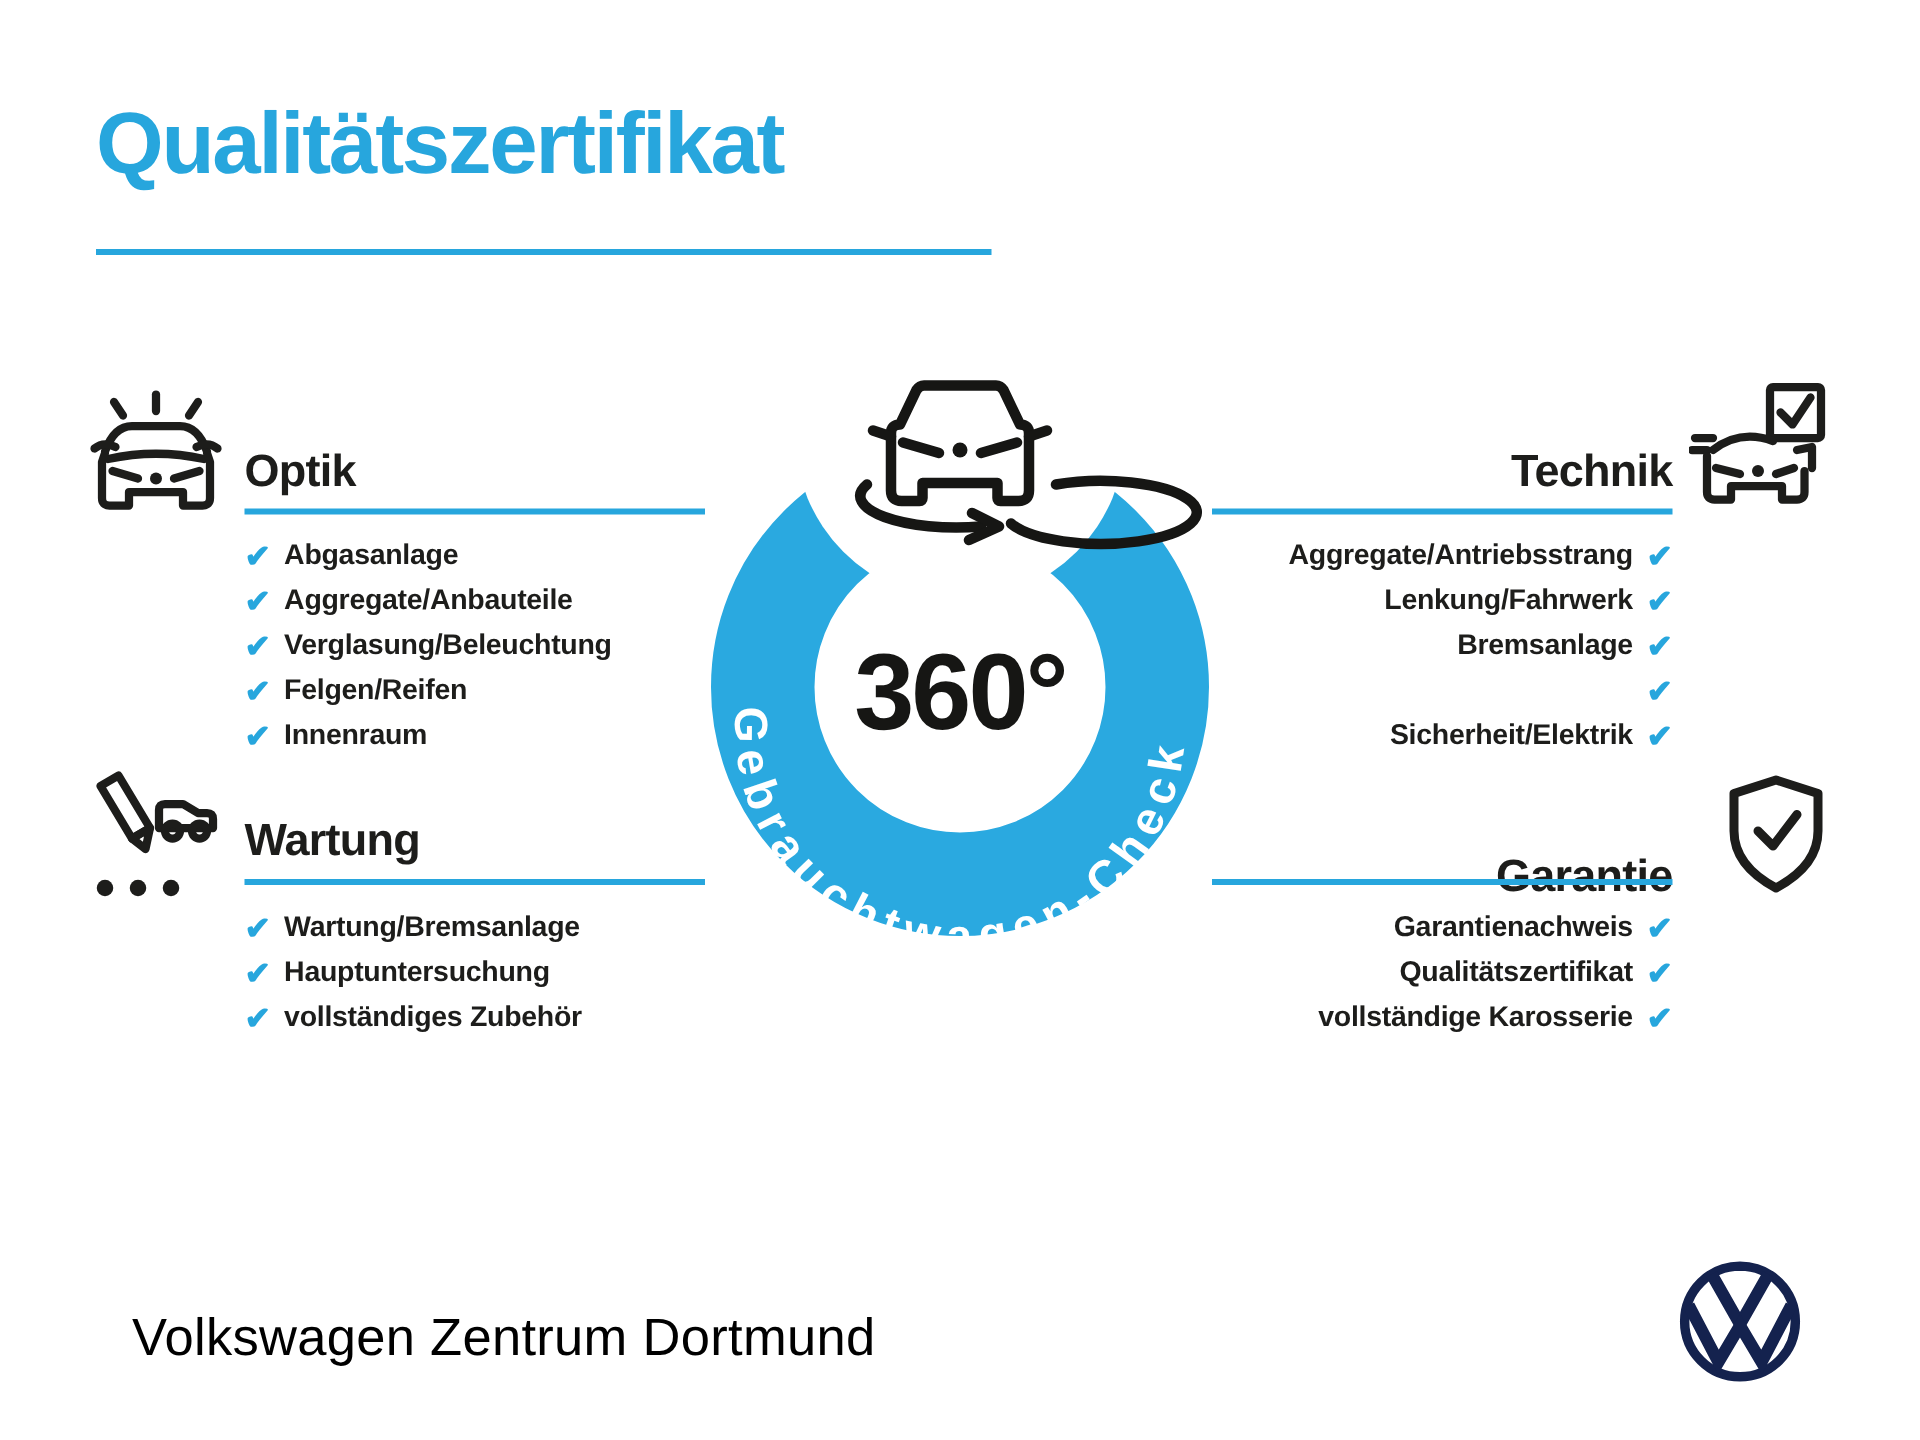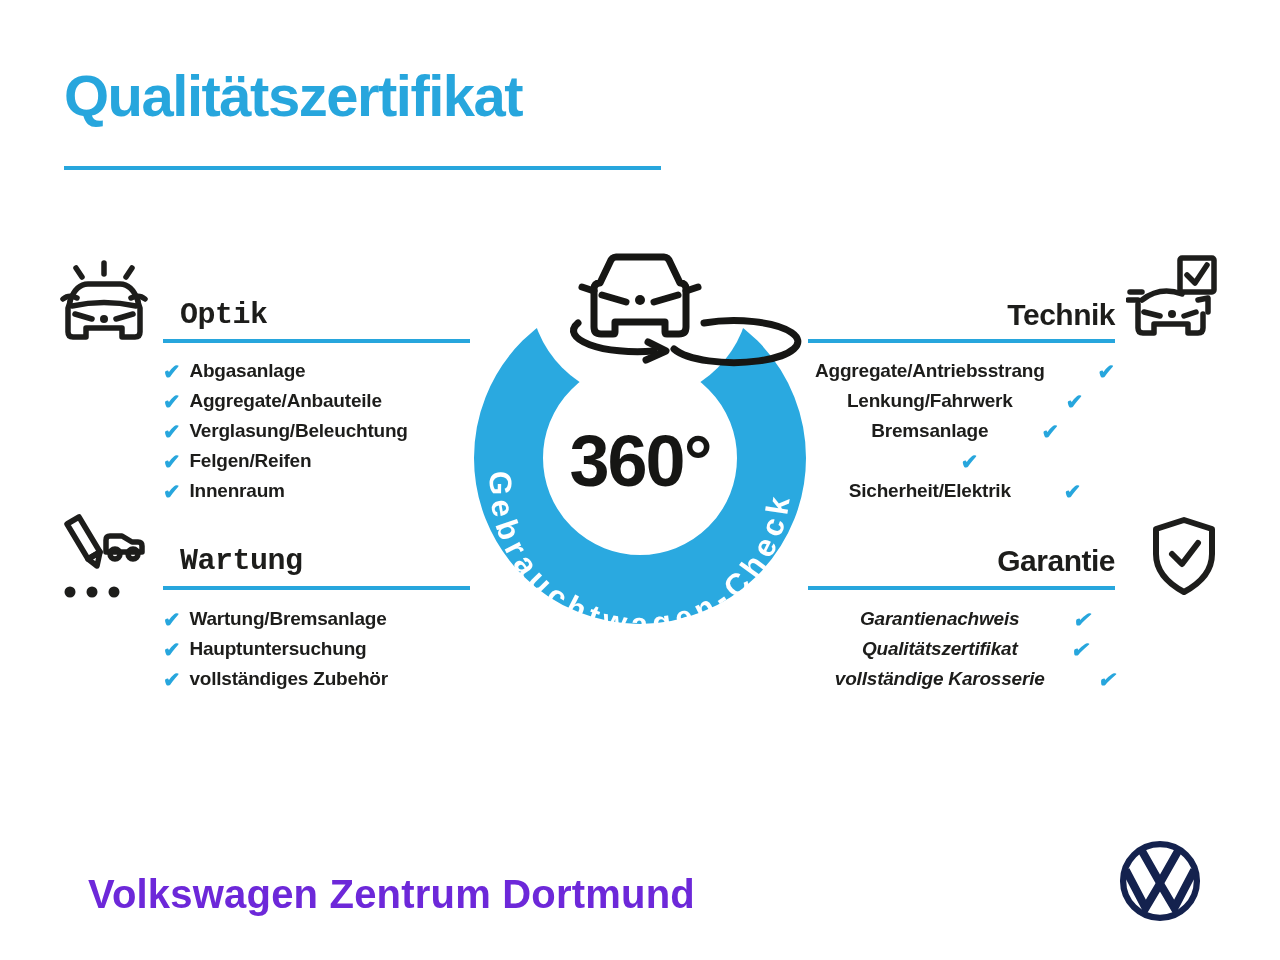--- a/index.html
+++ b/index.html
@@ -14,52 +14,52 @@
   
   .page-title{
     left:64px;top:62px;
     font-size:58px;font-weight:700;letter-spacing:-1.5px;
     color:#27a6dd;
   }
   .title-rule{left:64px;top:166px;width:597px;height:4px;background:#27a6dd;}
 
   
   .sec-heading{font-size:30px;font-weight:700;color:#1d1d1b;letter-spacing:-0.5px;}
-  .h-left{left:180px;font-family:Liberation Mono, monospace;}
+  .h-left{left:163px;}
   .h-right{right:165px;text-align:left;}
   .sec-rule{height:4px;background:#27a6dd;width:307px;}
 
   
   ul.checklist{list-style:none;margin:0;padding:0;}
   ul.checklist li{
     height:30px;display:flex;align-items:center;
     font-size:19px;font-weight:700;color:#1d1d1b;letter-spacing:-0.2px;
   }
-  ul.checklist.right li{justify-content:center;gap:44px;}
+  ul.checklist.right li{justify-content:flex-end;}
   .chk{
     color:#27a6dd;font-size:21px;font-weight:700;line-height:1;
     display:inline-block;
   }
   ul.checklist.left  .chk{margin-right:9px;}
   ul.checklist.right .chk{margin-left:9px;}
 
   
   .icon svg{display:block;}
   .ink{stroke:#1d1d1b;stroke-width:5.5;fill:none;stroke-linecap:round;stroke-linejoin:round;}
   .ink-fill{fill:#1d1d1b;stroke:none;}
 
   
   .center-graphic{left:470px;top:245px;width:340px;height:400px;}
   .ring-text{font-family:"Liberation Sans",sans-serif;font-weight:700;font-size:31px;fill:#ffffff;}
   .degree-text{font-family:"Liberation Sans",sans-serif;font-weight:700;font-size:72px;fill:#161614;letter-spacing:-2px;}
   .car-ink{stroke:#161614;stroke-width:7;fill:none;stroke-linecap:round;stroke-linejoin:round;}
   .car-body{fill:#ffffff;stroke:#161614;stroke-width:7;stroke-linejoin:round;}
 
   
-  .dealer-name{left:88px;top:872px;font-size:40px;font-weight:700;letter-spacing:0.2px;color:#6d28d9;}
+  .dealer-name{left:88px;top:872px;font-size:35px;font-weight:400;letter-spacing:0.2px;color:#000000;}
   .vw-logo{left:1115px;top:836px;width:90px;height:90px;}
   .navy{stroke:#14224e;fill:none;}
 </style>
 </head>
 <body>
 
 <div class="abs page-title">Qualitätszertifikat</div>
 <div class="abs title-rule"></div>
 
 <div class="abs icon" style="left:56px;top:254px;">
@@ -168,23 +168,23 @@
       <span class="chk">✔</span>
     </li>
 </ul>
 
 <div class="abs icon" style="left:1144px;top:514px;">
   <svg width="80" height="96" viewBox="0 0 80 96">
     <path class="ink" style="stroke-width:6" d="M40,6 L68,15 V40 Q68,63 40,78 Q12,63 12,40 V15 Z"></path>
     <path class="ink" style="stroke-width:6" d="M28,40 L38,50 L54,29"></path>
   </svg>
 </div>
-<div class="abs sec-heading h-right" style="top:544px;margin-left:14px;">Garantie</div>
+<div class="abs sec-heading h-right" style="top:568px;margin-left:14px;">Garantie</div>
 <div class="abs sec-rule" style="left:808px;top:586px;"></div>
-<ul class="abs checklist right" style="right:165px;top:604px;font-style:italic;">
+<ul class="abs checklist right" style="right:165px;top:604px;">
   <li>
       <span>Garantienachweis</span>
       <span class="chk">✔</span>
     </li>
   <li>
       <span>Qualitätszertifikat</span>
       <span class="chk">✔</span>
     </li>
   <li>
       <span>vollständige Karosserie</span>

